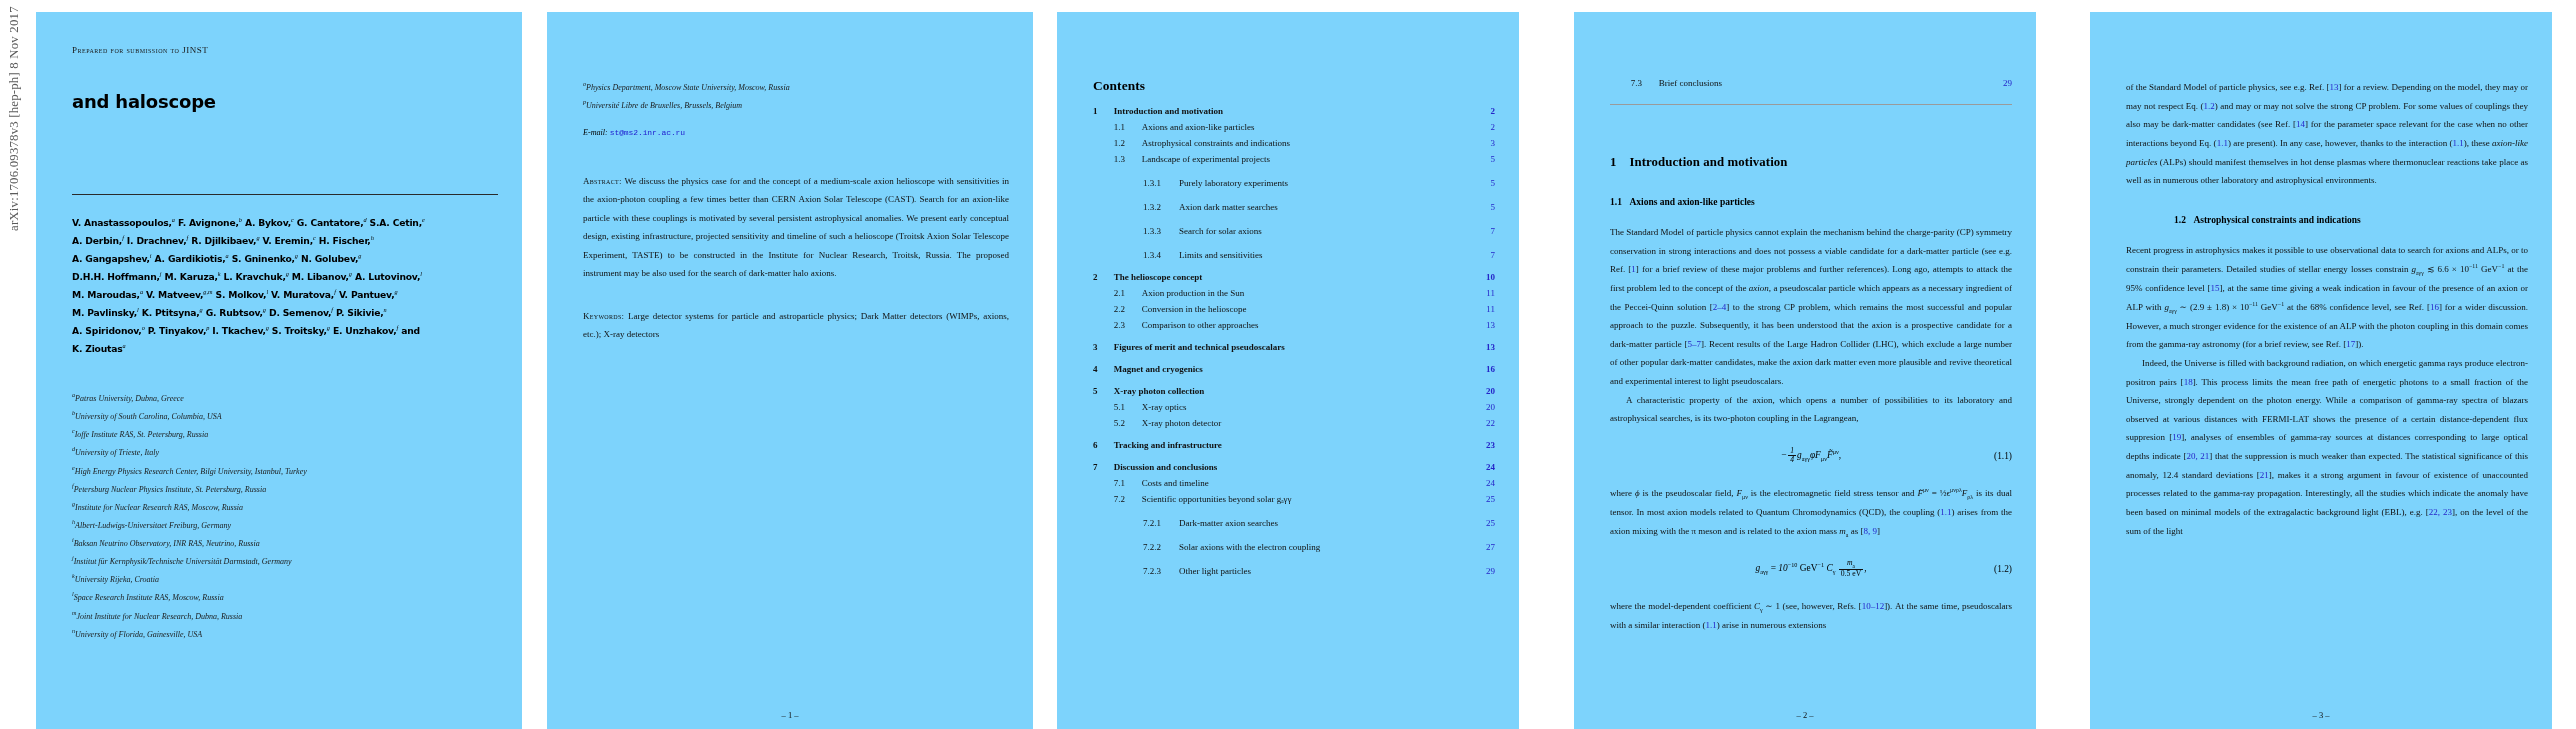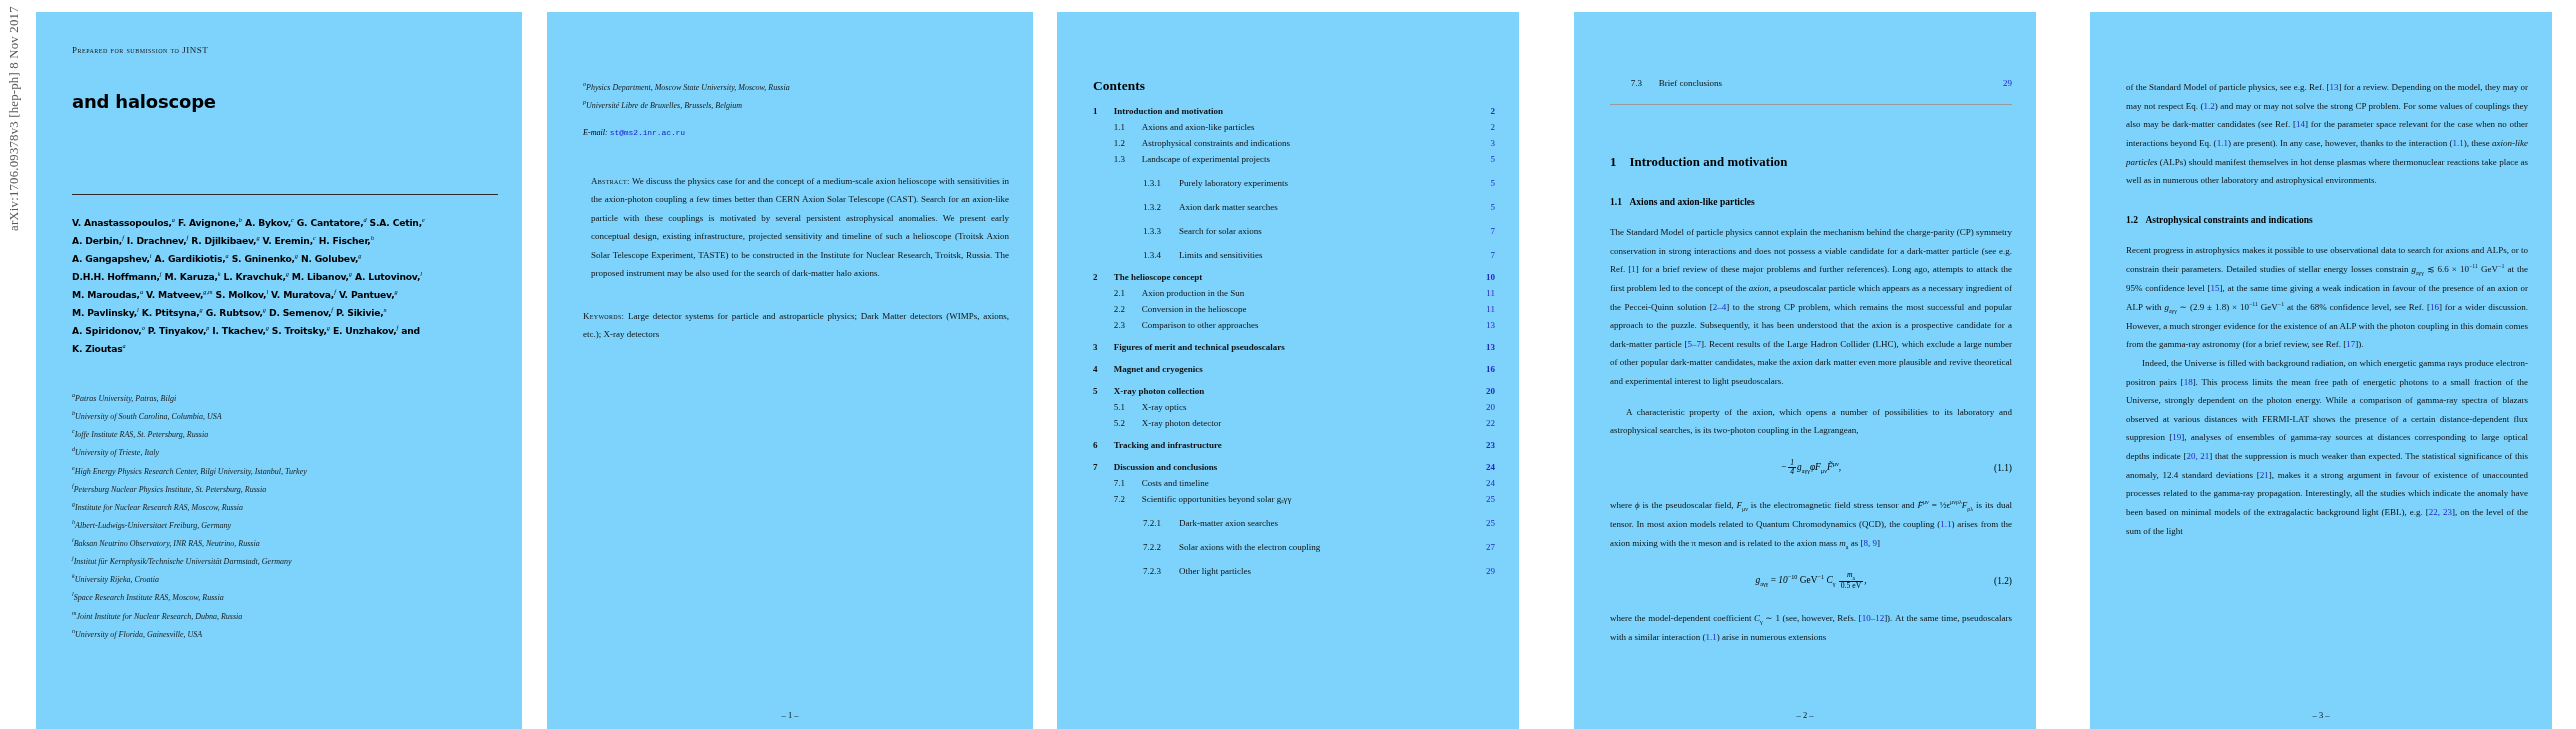--- a/index.html
+++ b/index.html
@@ -255,21 +255,21 @@
       <hr class="rule">
     </div>
 
     <div class="body-col" style="top:202px;">
       <div class="authors">V. Anastassopoulos,<sup>a</sup> F. Avignone,<sup>b</sup> A. Bykov,<sup>c</sup> G. Cantatore,<sup>d</sup> S.A. Cetin,<sup>e</sup><br>A. Derbin,<sup>f</sup> I. Drachnev,<sup>f</sup> R. Djilkibaev,<sup>g</sup> V. Eremin,<sup>c</sup> H. Fischer,<sup>h</sup><br>A. Gangapshev,<sup>i</sup> A. Gardikiotis,<sup>a</sup> S. Gninenko,<sup>g</sup> N. Golubev,<sup>g</sup><br>D.H.H. Hoffmann,<sup>j</sup> M. Karuza,<sup>k</sup> L. Kravchuk,<sup>g</sup> M. Libanov,<sup>g</sup> A. Lutovinov,<sup>l</sup><br>M. Maroudas,<sup>a</sup> V. Matveev,<sup>g,m</sup> S. Molkov,<sup>l</sup> V. Muratova,<sup>f</sup> V. Pantuev,<sup>g</sup><br>M. Pavlinsky,<sup>l</sup> K. Ptitsyna,<sup>g</sup> G. Rubtsov,<sup>g</sup> D. Semenov,<sup>f</sup> P. Sikivie,<sup>n</sup><br>A. Spiridonov,<sup>o</sup> P. Tinyakov,<sup>p</sup> I. Tkachev,<sup>g</sup> S. Troitsky,<sup>g</sup> E. Unzhakov,<sup>f</sup> and<br>K. Zioutas<sup>a</sup></div>
     </div>
 
     <div class="body-col" style="top:377px;">
       <div class="affils">
 
-      <div><span class="lbl">a</span><span>Patras University, Patras, Bilgi</span></div>
+      <div><span class="lbl">a</span><span>Patras University, Dubna, Greece</span></div>
           <div><span class="lbl">b</span><span>University of South Carolina, Columbia, USA</span></div>
           <div><span class="lbl">c</span><span>Ioffe Institute RAS, St. Petersburg, Russia</span></div>
           <div><span class="lbl">d</span><span>University of Trieste, Italy</span></div>
           <div><span class="lbl">e</span><span>High Energy Physics Research Center, Bilgi University, Istanbul, Turkey</span></div>
           <div><span class="lbl">f</span><span>Petersburg Nuclear Physics Institute, St. Petersburg, Russia</span></div>
           <div><span class="lbl">g</span><span>Institute for Nuclear Research RAS, Moscow, Russia</span></div>
           <div><span class="lbl">h</span><span>Albert-Ludwigs-Universitaet Freiburg, Germany</span></div>
           <div><span class="lbl">i</span><span>Baksan Neutrino Observatory, INR RAS, Neutrino, Russia</span></div>
           <div><span class="lbl">j</span><span>Institut für Kernphysik/Technische Universität Darmstadt, Germany</span></div>
           <div><span class="lbl">k</span><span>University Rijeka, Croatia</span></div>
@@ -286,21 +286,21 @@
 
       <div><span class="lbl">o</span><span>Physics Department, Moscow State University, Moscow, Russia</span></div>
           <div><span class="lbl">p</span><span>Université Libre de Bruxelles, Brussels, Belgium</span></div>
         </div>
 
       <div class="email-line">
         <span class="it">E-mail:</span>
         <span class="addr">st@ms2.inr.ac.ru</span>
       </div>
 
-      <div class="abs-block" style="margin-top:35px;margin-left:8px;">
+      <div class="abs-block" style="margin-top:35px;">
         <span class="abs-label">Abstract:</span>
         <span>We discuss the physics case for and the concept of a medium-scale axion helioscope with sensitivities in the axion-photon coupling a few times better than CERN Axion Solar Telescope (CAST). Search for an axion-like particle with these couplings is motivated by several persistent astrophysical anomalies. We present early conceptual design, existing infrastructure, projected sensitivity and timeline of such a helioscope (Troitsk Axion Solar Telescope Experiment, TASTE) to be constructed in the Institute for Nuclear Research, Troitsk, Russia. The proposed instrument may be also used for the search of dark-matter halo axions.</span>
       </div>
 
       <div class="abs-block" style="margin-top:24px;">
         <span class="abs-label">Keywords:</span>
         <span>Large detector systems for particle and astroparticle physics; Dark Matter detectors (WIMPs, axions, etc.); X-ray detectors</span>
       </div>
     </div>
     <div class="folio">– 1 –</div>
@@ -449,21 +449,21 @@
       <div class="h-sec" style="margin-top:50px;">
         <span class="n">1</span><span>Introduction and motivation</span>
       </div>
 
       <div class="h-sub" style="margin-top:27px;">
         <span class="n">1.1</span><span>Axions and axion-like particles</span>
       </div>
 
       <p class="para" style="margin-top:16px;">The Standard Model of particle physics cannot explain the mechanism behind the charge-parity (CP) symmetry conservation in strong interactions and does not possess a viable candidate for a dark-matter particle (see e.g. Ref. [<span class="ref">1</span>] for a brief review of these major problems and further references). Long ago, attempts to attack the first problem led to the concept of the <span class="it">axion</span>, a pseudoscalar particle which appears as a necessary ingredient of the Peccei-Quinn solution [<span class="ref">2–4</span>] to the strong CP problem, which remains the most successful and popular approach to the puzzle. Subsequently, it has been understood that the axion is a prospective candidate for a dark-matter particle [<span class="ref">5–7</span>]. Recent results of the Large Hadron Collider (LHC), which exclude a large number of other popular dark-matter candidates, make the axion dark matter even more plausible and revive theoretical and experimental interest to light pseudoscalars.</p>
 
-      <p class="para indent" style="margin-top:12px;">A characteristic property of the axion, which opens a number of possibilities to its laboratory and astrophysical searches, is its two-photon coupling in the Lagrangean,</p>
+      <p class="para indent" style="margin-top:0;">A characteristic property of the axion, which opens a number of possibilities to its laboratory and astrophysical searches, is its two-photon coupling in the Lagrangean,</p>
 
       <div class="eq-wrap">
         <span class="eq-body">
           −<span class="frac">
               <span class="num">1</span>
               <span class="den">4</span>
             </span><span class="mi">g</span><sub>aγγ</sub>φ<span class="mi">F</span><sub>μν</sub><span class="mi">F̃</span><sup>μν</sup>,
         </span>
         <span class="eq-tag">(1.1)</span>
       </div>
@@ -483,21 +483,21 @@
 
       <p class="para" style="margin-top:0;">where the model-dependent coefficient <span class="mi">C</span><sub>γ</sub> ∼ 1 (see, however, Refs. [<span class="ref">10–12</span>]). At the same time, pseudoscalars with a similar interaction (<span class="ref">1.1</span>) arise in numerous extensions</p>
     </div>
     <div class="folio">– 2 –</div>
   </div>
 
   <div class="page page-5">
     <div class="body-col" style="top:66px;">
       <p class="para" style="margin-top:0;">of the Standard Model of particle physics, see e.g. Ref. [<span class="ref">13</span>] for a review. Depending on the model, they may or may not respect Eq. (<span class="ref">1.2</span>) and may or may not solve the strong CP problem. For some values of couplings they also may be dark-matter candidates (see Ref. [<span class="ref">14</span>] for the parameter space relevant for the case when no other interactions beyond Eq. (<span class="ref">1.1</span>) are present). In any case, however, thanks to the interaction (<span class="ref">1.1</span>), these <span class="it">axion-like particles</span> (ALPs) should manifest themselves in hot dense plasmas where thermonuclear reactions take place as well as in numerous other laboratory and astrophysical environments.</p>
 
-      <div class="h-sub" style="margin-top:25.5px;">
+      <div class="h-sub" style="margin-top:25.5px;margin-left:48px;">
         <span class="n">1.2</span><span>Astrophysical constraints and indications</span>
       </div>
 
       <p class="para" style="margin-top:16px;">Recent progress in astrophysics makes it possible to use observational data to search for axions and ALPs, or to constrain their parameters. Detailed studies of stellar energy losses constrain <span class="mi">g</span><sub>aγγ</sub> ≲ 6.6 × 10<sup>−11</sup> GeV<sup>−1</sup> at the 95% confidence level [<span class="ref">15</span>], at the same time giving a weak indication in favour of the presence of an axion or ALP with <span class="mi">g</span><sub>aγγ</sub> ∼ (2.9 ± 1.8) × 10<sup>−11</sup> GeV<sup>−1</sup> at the 68% confidence level, see Ref. [<span class="ref">16</span>] for a wider discussion. However, a much stronger evidence for the existence of an ALP with the photon coupling in this domain comes from the gamma-ray astronomy (for a brief review, see Ref. [<span class="ref">17</span>]).</p>
 
       <p class="para indent" style="margin-top:0;">Indeed, the Universe is filled with background radiation, on which energetic gamma rays produce electron-positron pairs [<span class="ref">18</span>]. This process limits the mean free path of energetic photons to a small fraction of the Universe, strongly dependent on the photon energy. While a comparison of gamma-ray spectra of blazars observed at various distances with FERMI-LAT shows the presence of a certain distance-dependent flux suppresion [<span class="ref">19</span>], analyses of ensembles of gamma-ray sources at distances corresponding to large optical depths indicate [<span class="ref">20, 21</span>] that the suppression is much weaker than expected. The statistical significance of this anomaly, 12.4 standard deviations [<span class="ref">21</span>], makes it a strong argument in favour of existence of unaccounted processes related to the gamma-ray propagation. Interestingly, all the studies which indicate the anomaly have been based on minimal models of the extragalactic background light (EBL), e.g. [<span class="ref">22, 23</span>], on the level of the sum of the light</p>
     </div>
     <div class="folio">– 3 –</div>
   </div>
 

